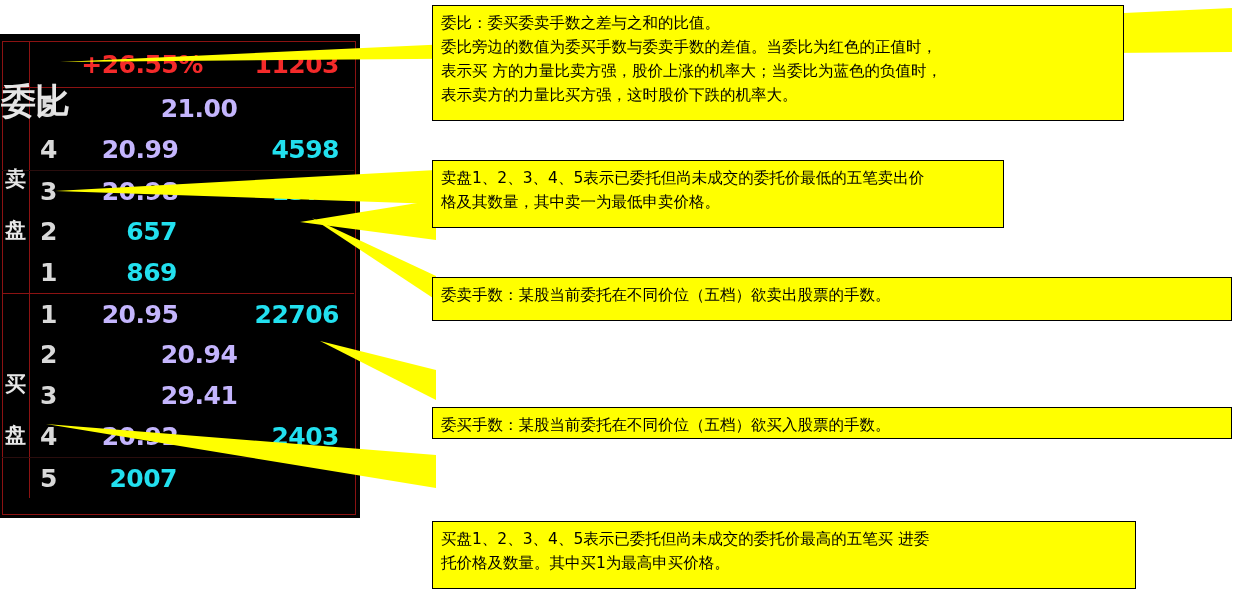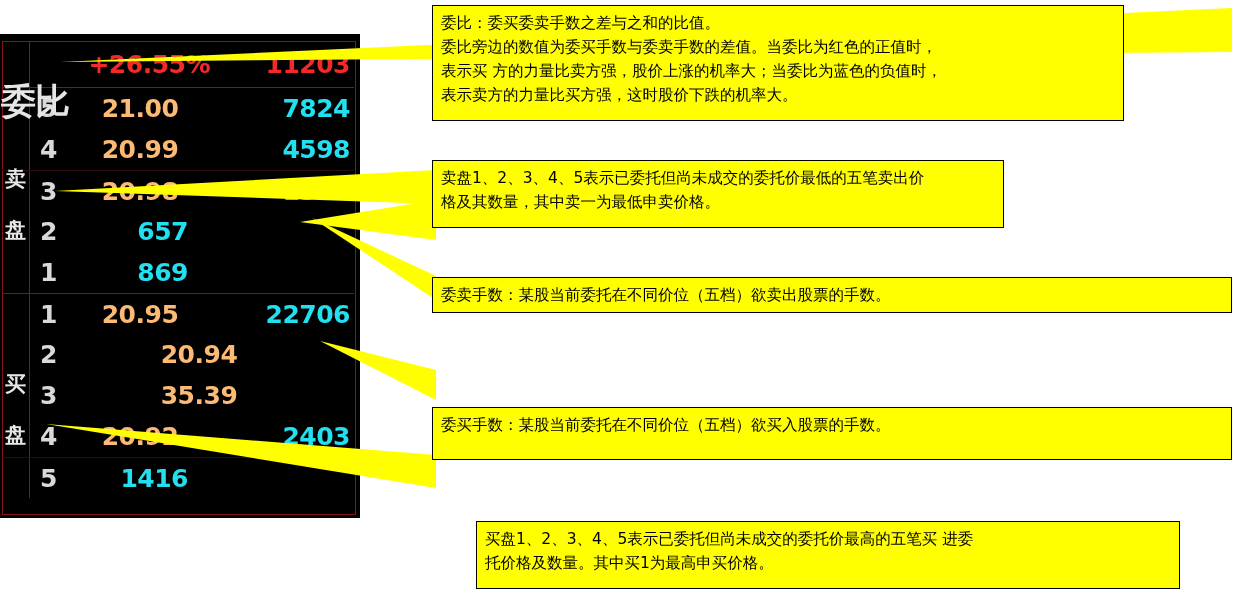--- a/index.html
+++ b/index.html
@@ -92,43 +92,43 @@
     color: #d9d9d9;
     font-size: 25px;
     font-weight: bold;
     padding-left: 10px;
     box-sizing: border-box;
     font-family: "DejaVu Sans", sans-serif;
   }
   .col-price {
     flex: 1 1 auto;
     text-align: center;
-    color: #fdba74;
+    color: #c4b5fd;
     font-size: 25px;
     font-weight: bold;
     letter-spacing: -0.5px;
     font-family: "DejaVu Sans", sans-serif;
     padding-right: 30px;
   }
   .col-vol {
     width: 118px;
     flex: 0 0 118px;
     text-align: right;
     color: #22e0ef;
     font-size: 25px;
     font-weight: bold;
     letter-spacing: -0.5px;
     font-family: "DejaVu Sans", sans-serif;
-    padding-right: 4px;
+    padding-right: 15px;
     box-sizing: border-box;
   }
 
   
   .ratio-row .col-rank { width: 44px; flex: 0 0 44px; }
-  .ratio-row .col-price { color: #f42a2a; padding-right: 26px; text-align: right; }
+  .ratio-row .col-price { color: #f42a2a; padding-right: 26px; }
   .ratio-row .col-vol { color: #f42a2a; }
 
   
   .group-label {
     position: absolute;
     left: 2px;
     width: 27px;
     color: #e6e6e6;
     font-size: 21px;
     font-weight: bold;
@@ -164,23 +164,23 @@
     color: #000000;
     font-family: "DejaVu Sans", "Liberation Sans", sans-serif;
     font-size: 15.5px;
     line-height: 24px;
     padding: 5px 7px 5px 8px;
     z-index: 10;
     white-space: pre-wrap;
   }
   #note-1 { left: 432px; top: 5px;   width: 692px; height: 116px; }
   #note-2 { left: 432px; top: 160px; width: 572px; height: 68px; }
-  #note-3 { left: 432px; top: 277px; width: 800px; height: 36px; }
-  #note-4 { left: 432px; top: 407px; width: 800px; height: 53px; }
-  #note-5 { left: 432px; top: 521px; width: 704px; height: 68px; margin-left: 44px; }
+  #note-3 { left: 432px; top: 277px; width: 800px; height: 44px; }
+  #note-4 { left: 432px; top: 407px; width: 800px; height: 32px; }
+  #note-5 { left: 432px; top: 521px; width: 704px; height: 68px; }
 </style>
 </head>
 <body>
 
 <div id="quote-panel">
   <div class="clipped-top">
     <span>· · · ·</span>
   </div>
   <div id="panel-frame"></div>
 
@@ -201,21 +201,20 @@
       <div class="col-label"></div>
       <div class="col-rank"></div>
       <div class="col-price">+26.55%</div>
       <div class="col-vol">11203</div>
     </div>
 
     <div class="qrow">
       <div class="col-label"></div>
       <div class="col-rank">5</div>
       <div class="col-price">21.00</div>
-      <div class="col-vol">7824</div>
     </div>
 
     <div class="qrow">
       <div class="col-label"></div>
       <div class="col-rank">4</div>
       <div class="col-price">20.99</div>
       <div class="col-vol">4598</div>
     </div>
 
     <div class="qrow thin-sep">
@@ -246,34 +245,34 @@
 
     <div class="qrow">
       <div class="col-label"></div>
       <div class="col-rank">2</div>
       <div class="col-price">20.94</div>
     </div>
 
     <div class="qrow">
       <div class="col-label"></div>
       <div class="col-rank">3</div>
-      <div class="col-price">35.39</div>
+      <div class="col-price">29.41</div>
     </div>
 
     <div class="qrow">
       <div class="col-label"></div>
       <div class="col-rank">4</div>
       <div class="col-price">20.92</div>
       <div class="col-vol">2403</div>
     </div>
 
     <div class="qrow thin-sep">
       <div class="col-label"></div>
       <div class="col-rank">5</div>
-      <div class="col-vol">1416</div>
+      <div class="col-vol">2007</div>
     </div>
 
   </div>
 </div>
 
 <svg id="callout-layer" viewBox="0 0 1234 598" width="1234" height="598">
 
   <polygon points="60,62 1232,8 1232,52" fill="#ffff00" stroke="none"></polygon>
 
   <polygon points="55,191 436,170 436,204" fill="#ffff00" stroke="none"></polygon>

